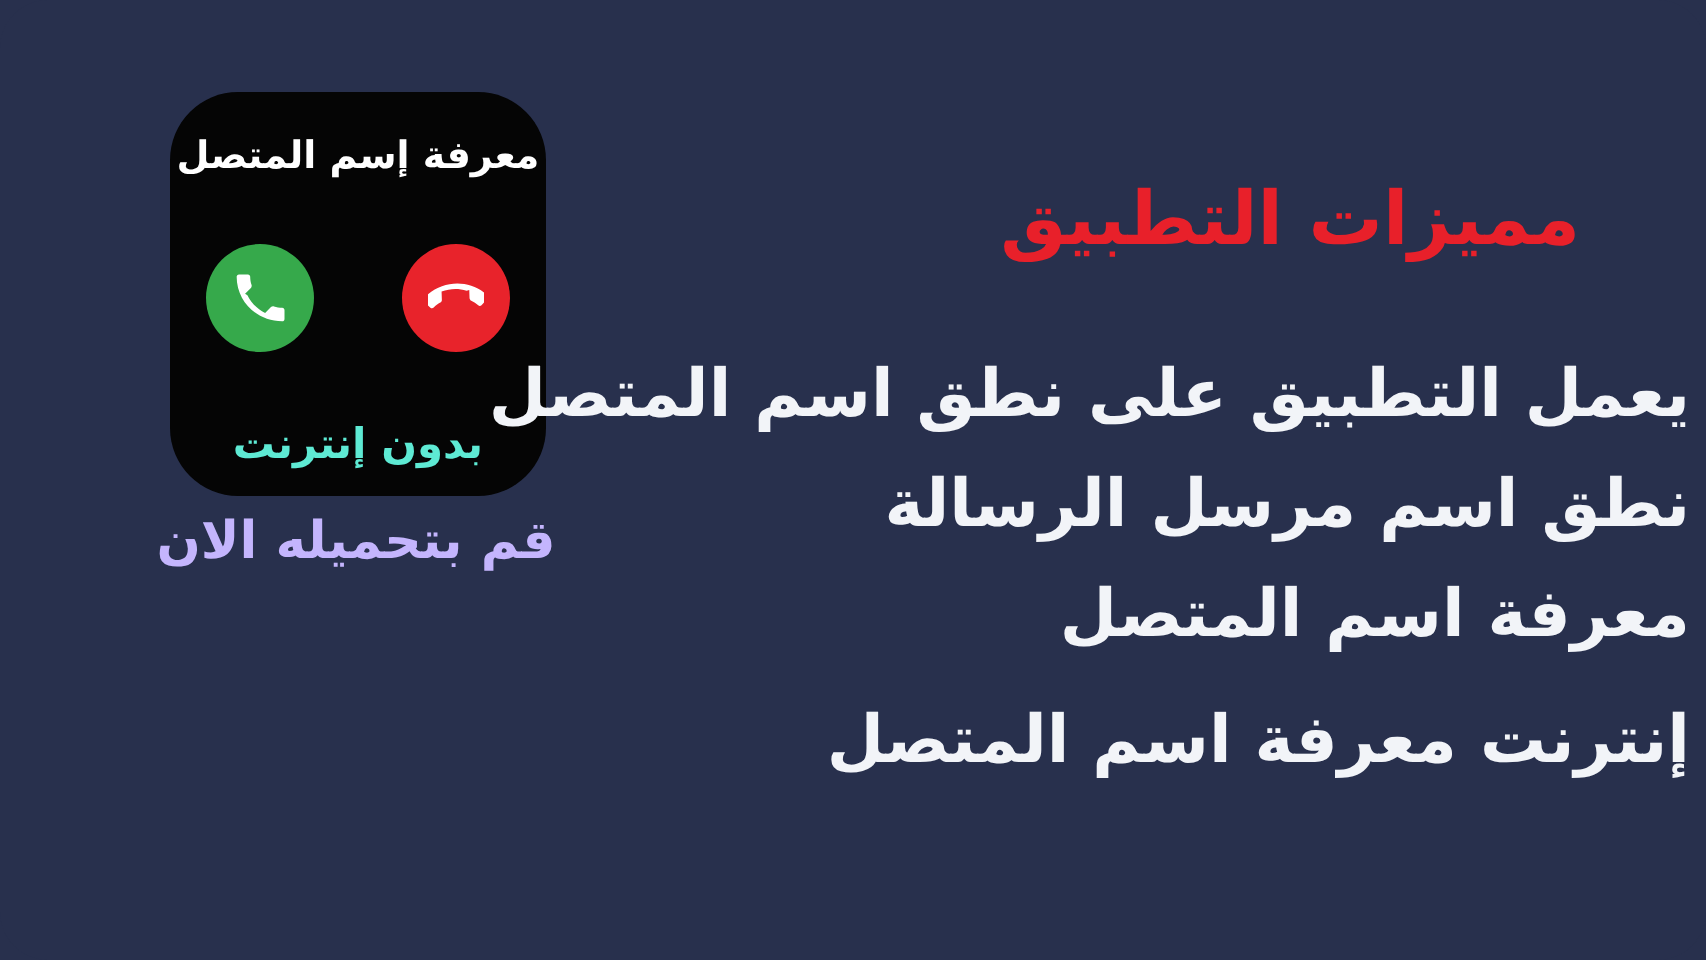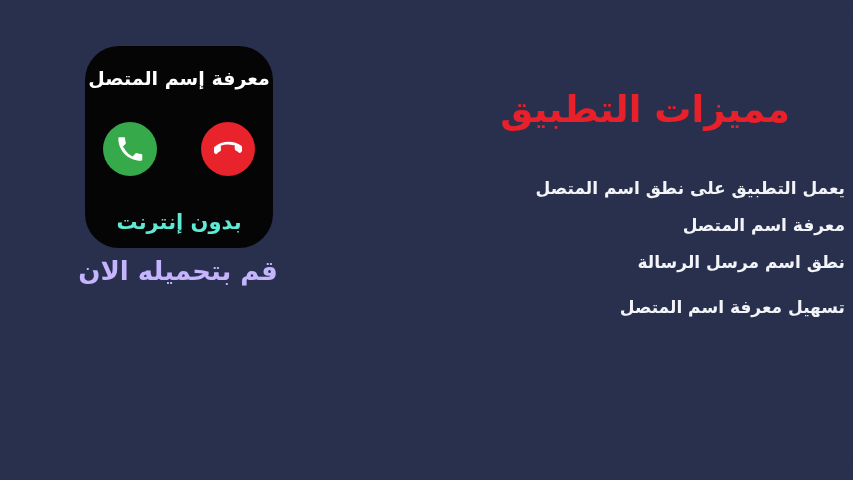--- a/index.html
+++ b/index.html
@@ -142,21 +142,21 @@
     top: 143px;
     right: 0;
     left: 0;
     list-style: none;
     margin: 0;
     padding: 0;
   }
 
   .feature-item {
     color: #f2f4f8;
-    font-size: 17px;
+    font-size: 33px;
     font-weight: bold;
     line-height: 1.12;
     white-space: nowrap;
     margin: 0 0 18px 0;
     text-align: right;
     padding-right: 0;
   }
   .feature-item:nth-child(3) { margin-bottom: 26px; }
   .feature-item:nth-child(4) { margin-bottom: 0; }
 </style>
@@ -198,19 +198,19 @@
 
     <div class="download-caption">قم بتحميله الان</div>
   </div>
 
   <div class="right-column">
 
     <div class="features-heading">مميزات التطبيق</div>
 
     <ul class="features-list">
       <li class="feature-item">يعمل التطبيق على نطق اسم المتصل</li>
+      <li class="feature-item">نطق اسم  مرسل الرسالة</li>
       <li class="feature-item">معرفة اسم المتصل</li>
-      <li class="feature-item">نطق اسم  مرسل الرسالة</li>
-      <li class="feature-item">تسهيل معرفة اسم المتصل</li>
+      <li class="feature-item">إنترنت معرفة اسم المتصل</li>
     </ul>
   </div>
 
 </div>
 
 </body></html>

